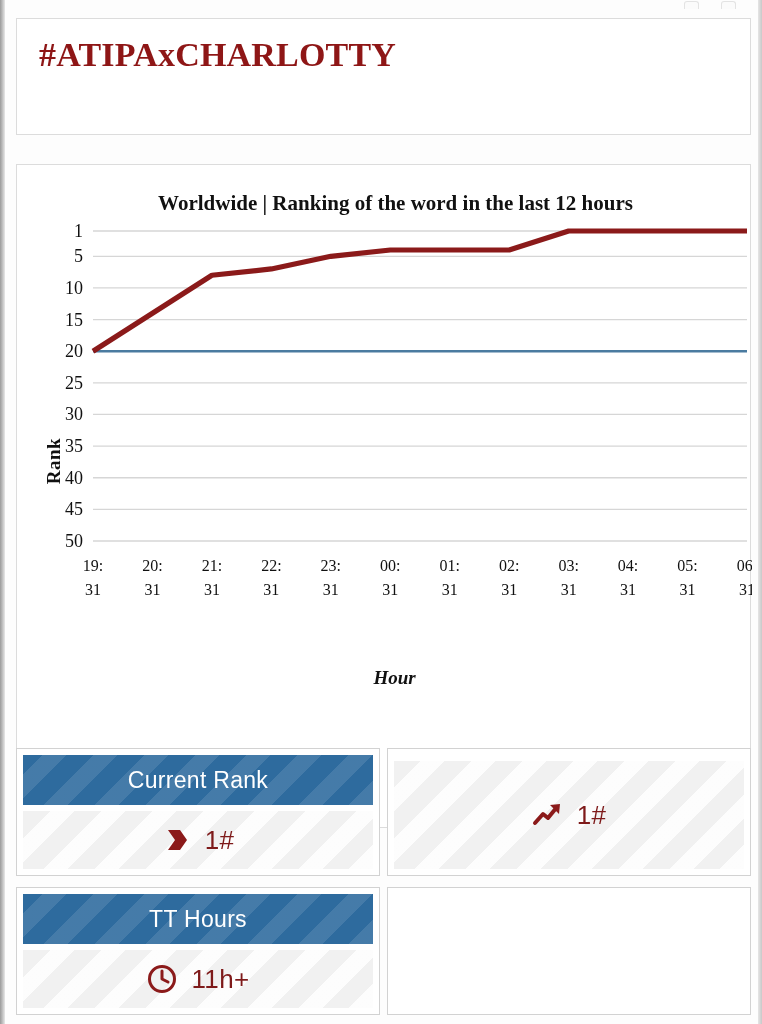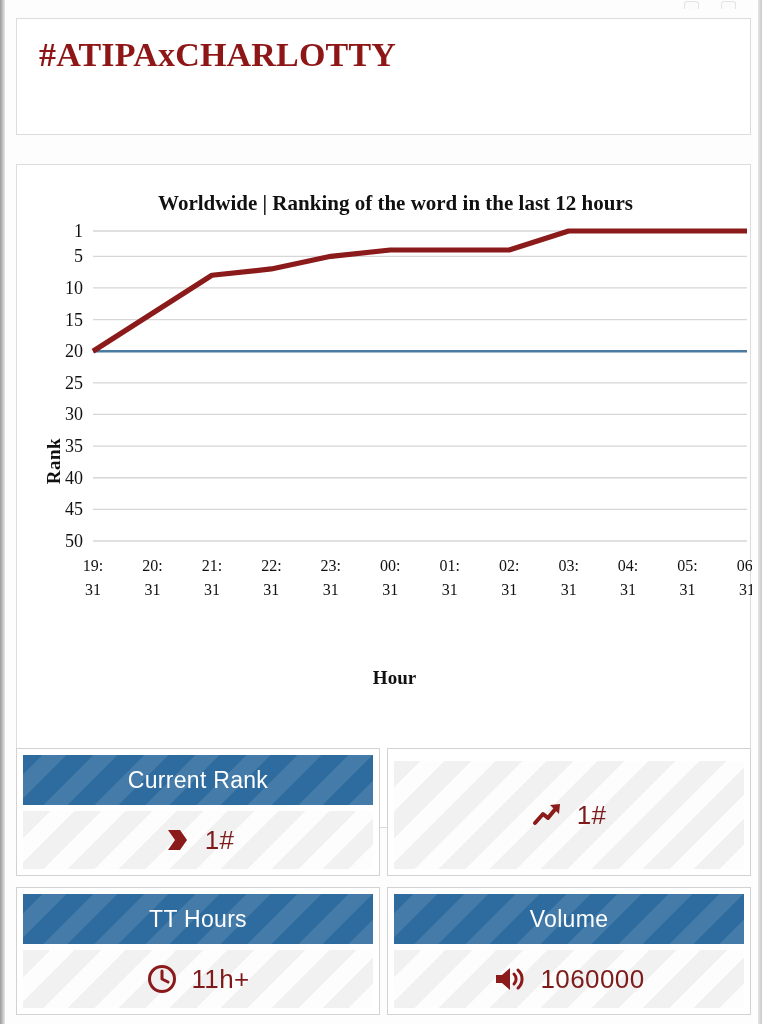--- a/index.html
+++ b/index.html
@@ -123,20 +123,21 @@
   }
   .xlabel {
     position: absolute;
     left: 0; right: 0;
     top: 446px;
     text-align: center;
     font-weight: bold;
     font-size: 19px;
     color: #111;
     padding-left: 20px;
+    font-style: italic;
   }
 
   svg.plot {
     position: absolute;
     left: 0; top: 0;
   }
   .grid-line { stroke: #d6d6d6; stroke-width: 1.3; }
   .ref-line  { stroke: #4a7ba0; stroke-width: 2.4; }
   .data-line {
     stroke: #8b1a1a;
@@ -340,28 +341,17 @@
           <svg width="32" height="32" viewBox="0 0 32 32">
             <circle cx="16" cy="16" r="12.5" stroke="#8b1a1a" stroke-width="3" fill="none"></circle>
             <path d="M16 8 L16 16 L22 19" stroke="#8b1a1a" stroke-width="3" fill="none" stroke-linecap="round" stroke-linejoin="round"></path>
           </svg>
         </span>
         <span class="card-value">11h+</span>
       </div>
     </div>
 
     <div class="card">
-      <div class="card-head">Volume</div>
-      <div class="card-body">
-        <span class="card-icon">
-          <svg width="34" height="30" viewBox="0 0 34 30">
-            <path d="M3 11 L9 11 L17 4 L17 26 L9 19 L3 19 Z" fill="#8b1a1a"></path>
-            <path d="M21 10 A7 7 0 0 1 21 20" stroke="#8b1a1a" stroke-width="3" fill="none" stroke-linecap="round"></path>
-            <path d="M25 6 A12 12 0 0 1 25 24" stroke="#8b1a1a" stroke-width="3" fill="none" stroke-linecap="round"></path>
-          </svg>
-        </span>
-        <span class="card-value">1060000</span>
-      </div>
     </div>
 
   </div>
 
 </div>
 
 </body></html>

